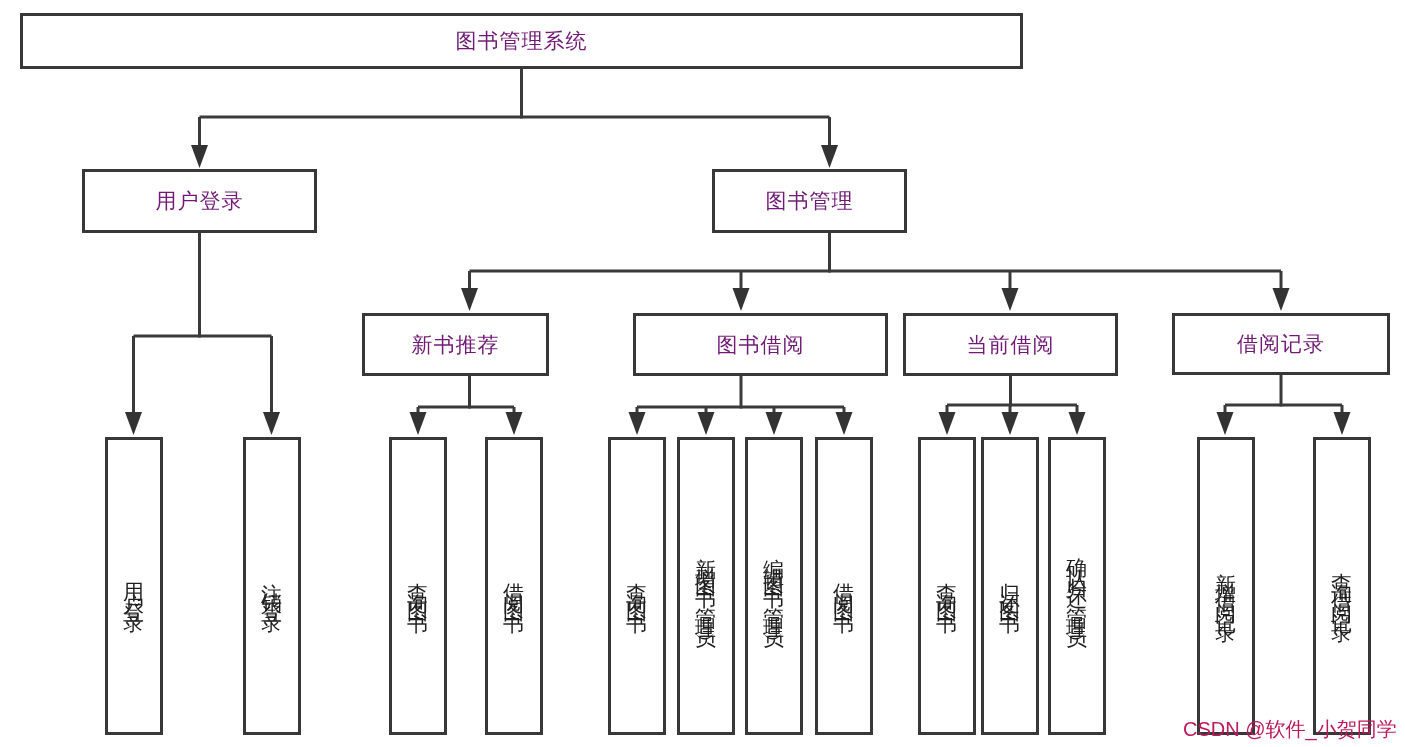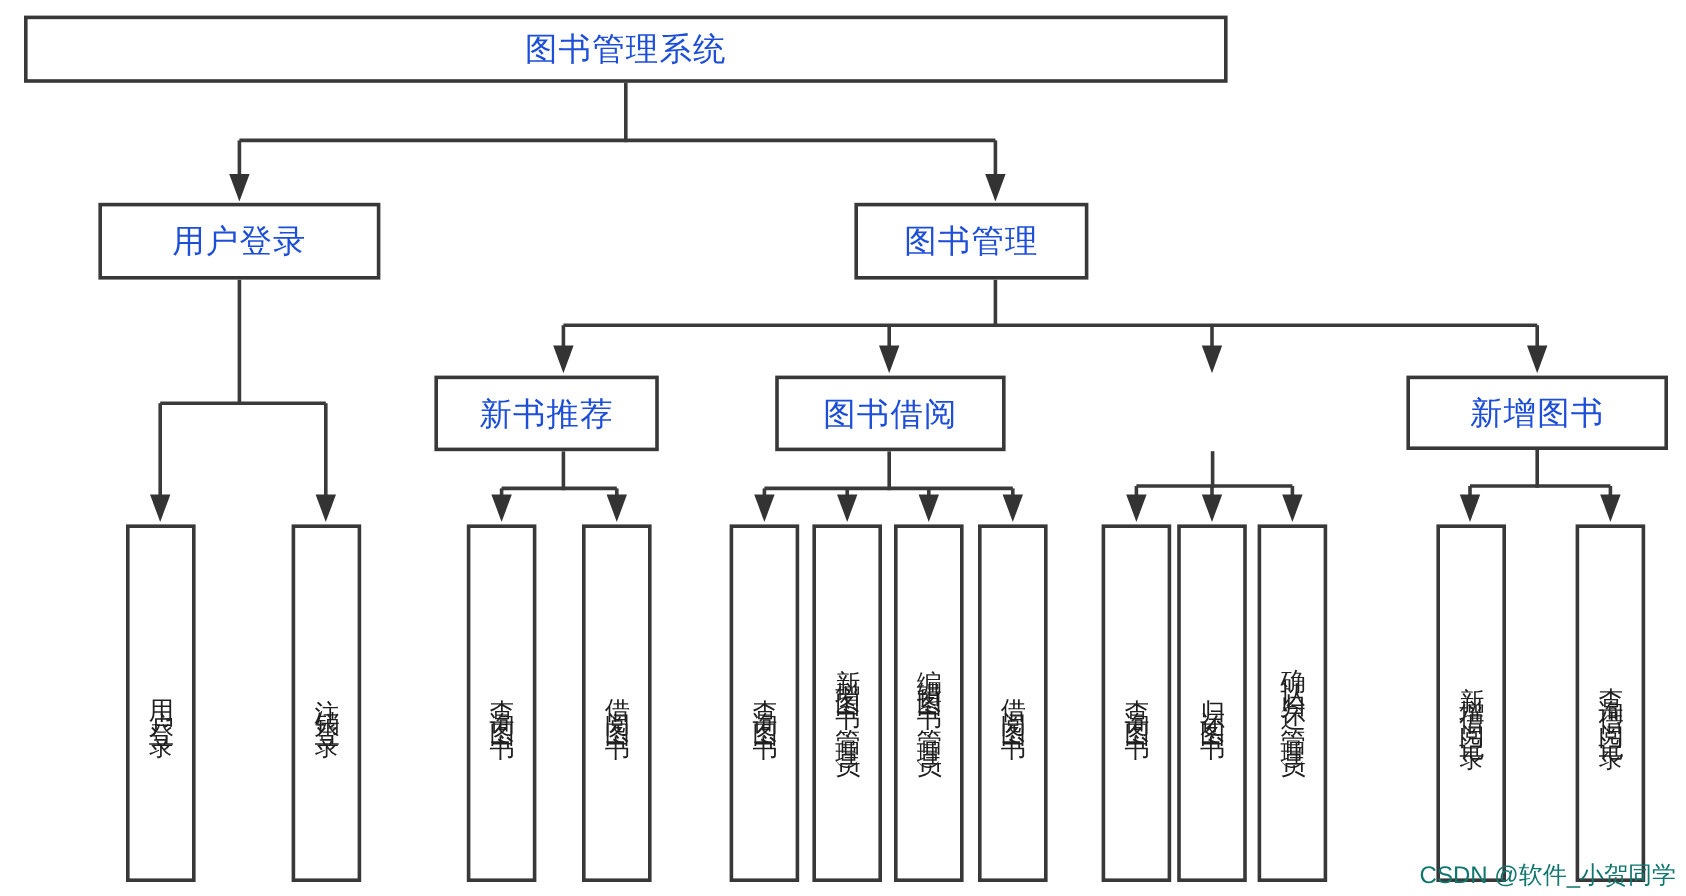--- a/index.html
+++ b/index.html
@@ -12,21 +12,21 @@
   }
   .connectors{position:absolute;left:0;top:0;width:1405px;height:747px;z-index:1;}
   .connectors path{stroke:#3a3a3a;stroke-width:3;fill:none;}
   .connectors polygon{fill:#333333;stroke:none;}
   .box{
     position:absolute;z-index:2;
     background:#ffffff;
     border:3px solid #383838;
     box-sizing:border-box;
     display:flex;align-items:center;justify-content:center;
-    font-size:27px;color:#1d4ed8;
+    font-size:21px;color:#701a75;
     letter-spacing:1px;
     white-space:nowrap;
   }
   .vbox{
     position:absolute;z-index:2;
     background:#ffffff;
     border:3px solid #383838;
     box-sizing:border-box;
     display:flex;align-items:center;justify-content:center;
     top:437px;width:58px;height:298px;
@@ -35,21 +35,21 @@
     writing-mode:vertical-rl;
     text-orientation:mixed;
     font-size:21px;color:#1f1f1f;
     letter-spacing:10px;
     line-height:1;
     white-space:nowrap;
   }
   .watermark{
     position:absolute;z-index:5;
     left:1183px;top:716px;
-    font-size:20px;color:#0f766e;
+    font-size:20px;color:#be185d;
     white-space:nowrap;
   }
 </style>
 </head>
 <body>
 
 <div class="stage">
 
   <svg class="connectors" viewBox="0 0 1405 747" xmlns="http://www.w3.org/2000/svg">
 
@@ -134,25 +134,28 @@
   <div class="box" style="left:82px;top:169px;width:235px;height:64px">
     <span>用户登录</span>
   </div>
   <div class="box" style="left:712px;top:169px;width:195px;height:64px">
     <span>图书管理</span>
   </div>
 
   <div class="box" style="left:362px;top:313px;width:187px;height:63px">
     <span>新书推荐</span>
   </div>
-  <div class="box" style="left:646px;top:313px;width:192px;height:63px">
+  <div class="box" style="left:633px;top:313px;width:255px;height:63px">
     <span>图书借阅</span>
   </div>
+  <div class="box" style="left:903px;top:313px;width:215px;height:63px">
+    <span>当前借阅</span>
+  </div>
   <div class="box" style="left:1172px;top:313px;width:218px;height:62px">
-    <span>新增图书</span>
+    <span>借阅记录</span>
   </div>
 
   <div class="vbox" style="left:105px">
     <span class="vtext">用户登录</span>
   </div>
   <div class="vbox" style="left:243px">
     <span class="vtext">注销登录</span>
   </div>
 
   <div class="vbox" style="left:389px">

